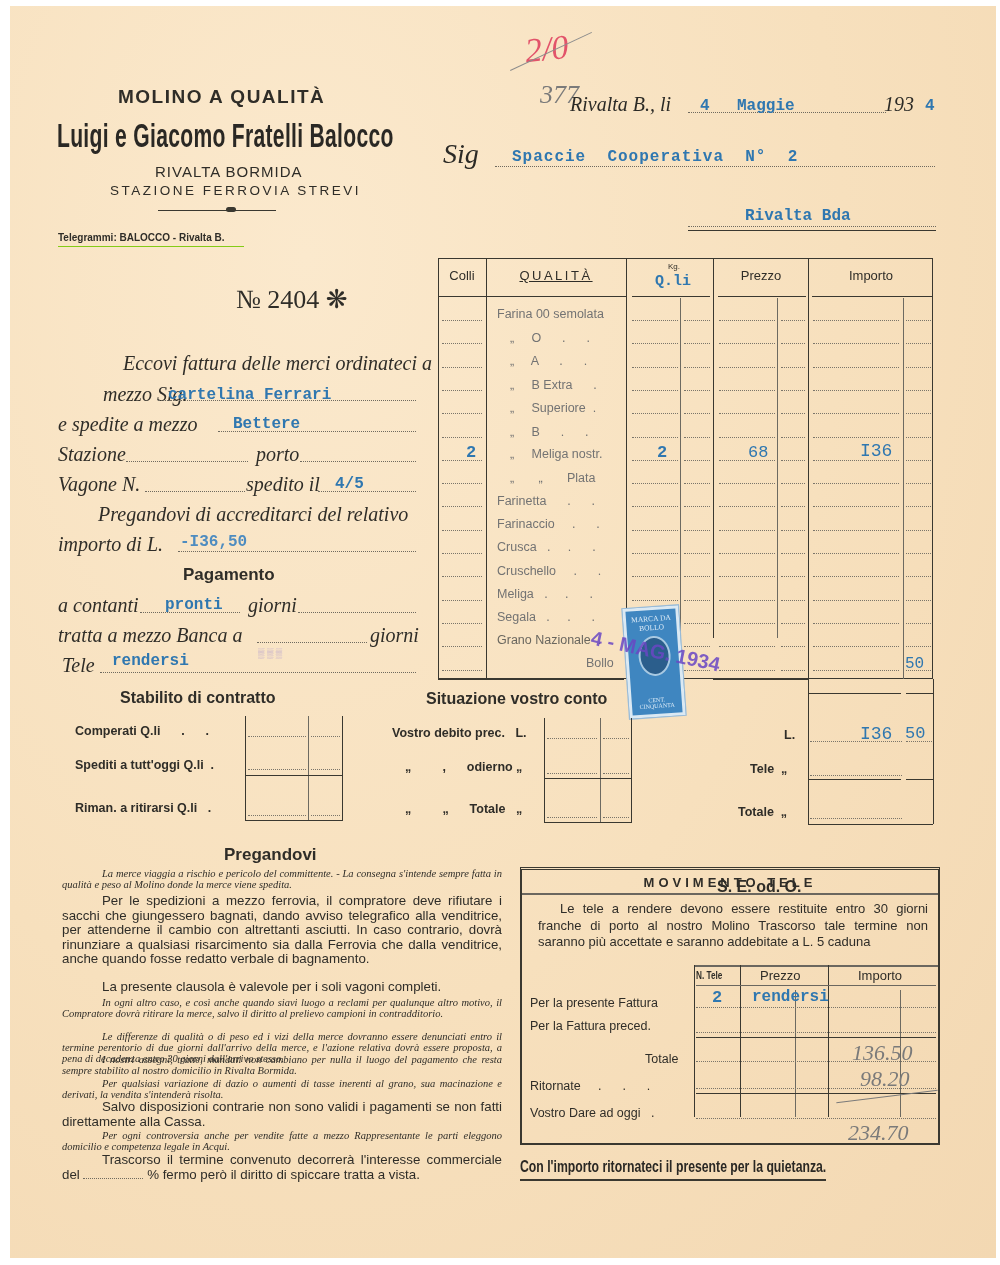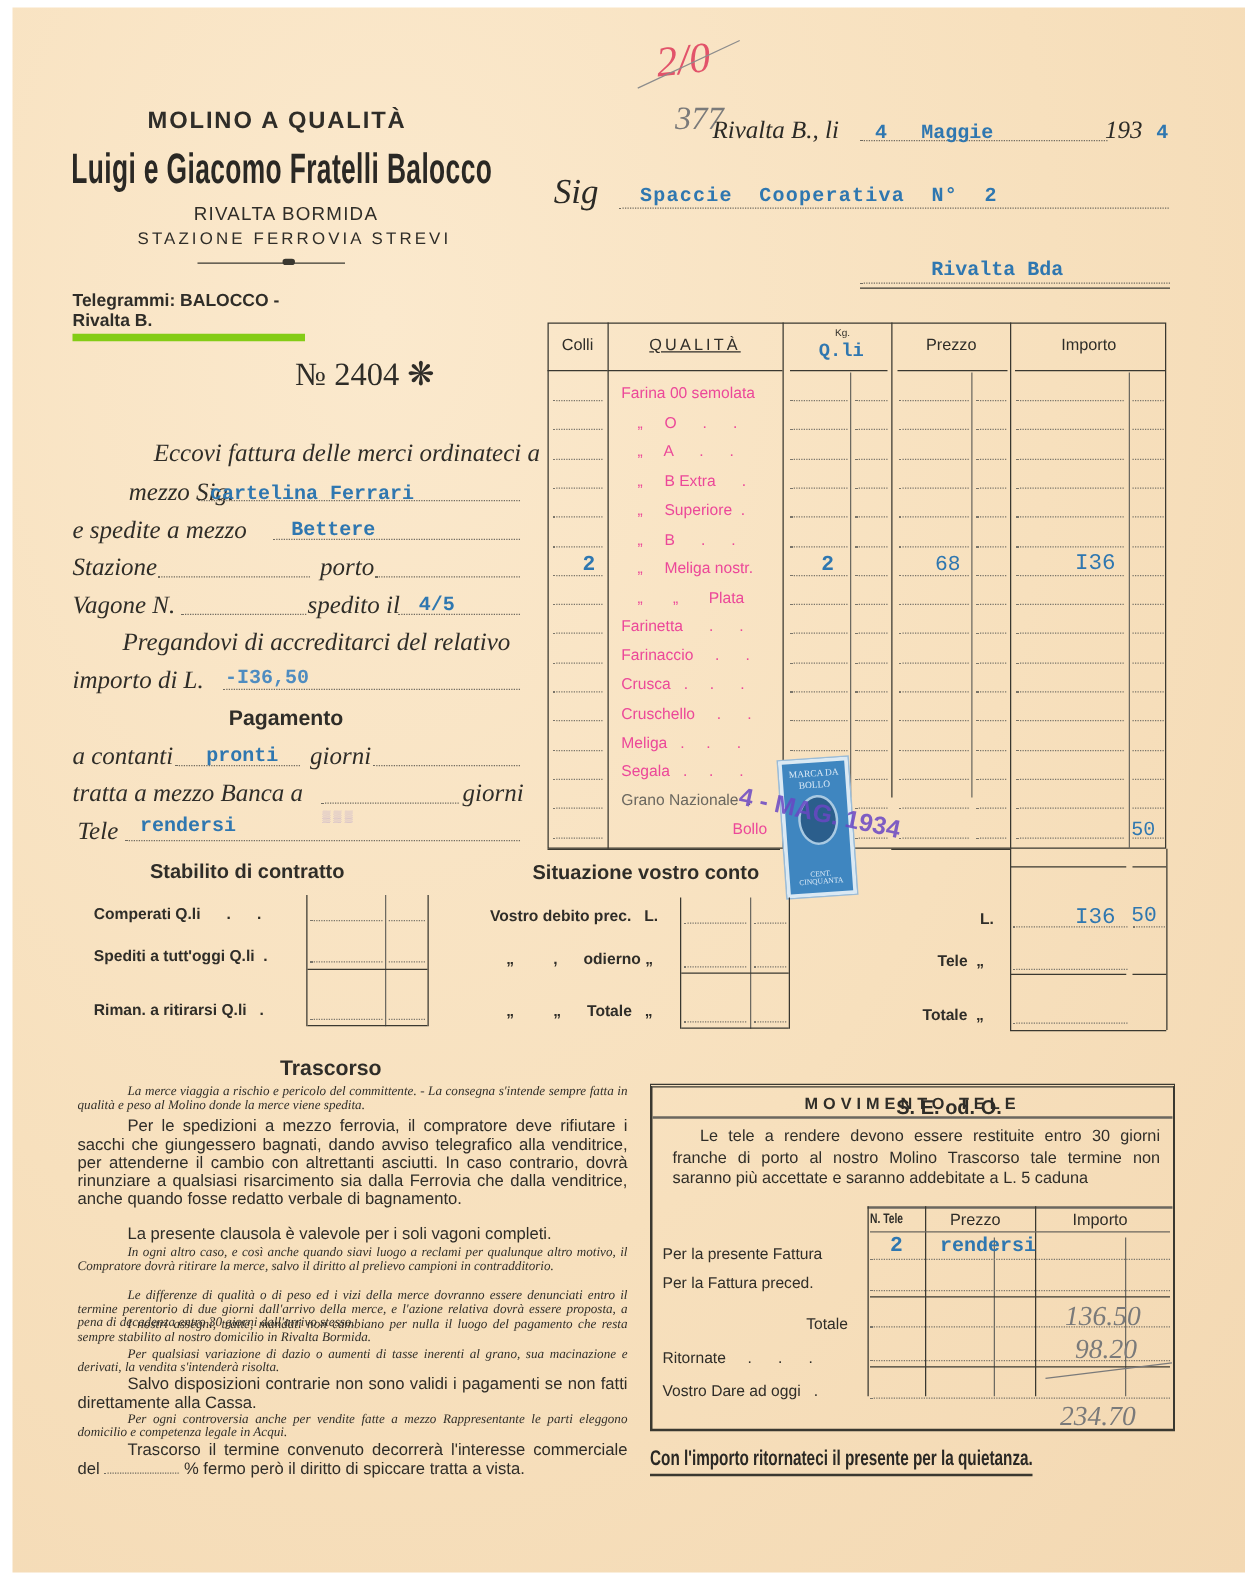--- a/index.html
+++ b/index.html
@@ -17,21 +17,21 @@
 
   .dotline { border-bottom: 1px dotted #6f6a5f; }
 
   
   .hdr-1 { left: 118px; top: 86px; font-size: 19px; font-weight: bold; letter-spacing: 1.5px; color: #2f2d28; }
   .hdr-2 { left: 57px; top: 116px; font-size: 34px; font-weight: bold; color: #2a2824; transform: scaleX(0.62); white-space: nowrap; transform-origin: left top; letter-spacing: 0.5px; }
   .hdr-3 { left: 155px; top: 163px; font-size: 15px; letter-spacing: 1px; color: #2f2d28; }
   .hdr-4 { left: 110px; top: 183px; font-size: 13.5px; letter-spacing: 2.5px; color: #2f2d28; }
   .hdr-rule { left: 158px; top: 210px; width: 118px; border-top: 1px solid #3a3830; }
   .hdr-rule-dot { left: 226px; top: 207px; width: 10px; height: 5px; border-radius: 3px; background: #3a3830; }
-  .telegram { left: 58px; top: 232px; font-size: 14px; font-weight: bold; color: #2f2d28; padding-bottom: 3px; border-bottom: 6px solid #84cc16; width: 186px; }
+  .telegram { left: 58px; top: 232px; font-size: 10px; font-weight: bold; color: #2f2d28; padding-bottom: 3px; border-bottom: 1px solid #84cc16; width: 186px; }
 
   .red-mark { left: 525px; top: 30px; font-family: "Liberation Serif", serif; font-style: italic; font-size: 34px; color: #e2536a; transform: rotate(-6deg); }
   .pencil-mark { left: 540px; top: 80px; font-family: "Liberation Serif", serif; font-style: italic; font-size: 26px; color: #7a7a7a; }
   .pencil-line { left: 510px; top: 70px; width: 90px; border-top: 1.5px solid #8c8c8c; transform: rotate(-25deg); transform-origin: left top; }
 
   .date-label { left: 570px; top: 93px; font-size: 20px; text-align: center; }
   .date-dots { left: 688px; top: 112px; width: 198px; }
   .date-day { left: 700px; top: 97px; font-size: 16px; }
   .date-month { left: 737px; top: 97px; font-size: 16px; }
   .date-year-label { left: 884px; top: 93px; font-size: 20px; }
@@ -47,21 +47,21 @@
   .invoice-num { left: 236px; top: 284px; font-family: "Liberation Serif", serif; font-size: 26px; color: #2f2d28; white-space: pre; }
 
   .body-line { font-size: 20px; color: #2f2d28; white-space: nowrap; }
 
   
   .tbl-box { left: 438px; top: 258px; width: 495px; height: 421px; border: 1.5px solid #3a3830; }
   .vline { position: absolute; border-left: 1.5px solid #3a3830; }
   .vline-thin { position: absolute; border-left: 1px solid #6d6a61; }
   .hline { position: absolute; border-top: 1.5px solid #3a3830; }
   .th { position: absolute; top: 268px; font-size: 13px; color: #2f2d28; text-align: center; }
-  .qual { position: absolute; font-size: 12.5px; color: #ec4899; white-space: pre; }
+  .qual { position: absolute; font-size: 12.5px; color: #737373; white-space: pre; }
   .rowdot { position: absolute; border-bottom: 1px dotted #7a756a; }
 
   .sec-title { font-size: 16px; font-weight: bold; color: #2f2d28; }
   .lbl-sm { font-size: 12.5px; font-weight: bold; color: #2f2d28; white-space: pre; }
 
   .stamp {
     left: 626px; top: 607px; width: 56px; height: 110px;
     background: #3f86c0; border: 3px solid #dbe9f3; box-shadow: 0 0 0 1px #9dbcd6;
     transform: rotate(-4deg);
   }
@@ -371,21 +371,21 @@
 <div class="rowdot" style="left:906px;top:741px;width:26px;"></div>
 <div class="rowdot" style="left:810px;top:775px;width:92px;"></div>
 <div class="hline" style="left:808px;top:779px;width:93px;"></div>
 <div class="hline" style="left:906px;top:779px;width:27px;"></div>
 <div class="rowdot" style="left:810px;top:818px;width:92px;"></div>
 <div class="hline" style="left:808px;top:824px;width:125px;"></div>
 <div class="abs type" style="left:860px;top:724px;font-size:18px;font-weight:normal;">I36</div>
 <div class="abs type" style="left:905px;top:724px;font-size:17px;font-weight:normal;">50</div>
 <div class="abs sec-title" style="left:717px;top:830px;margin-top:48px;">S. E. od. O.</div>
 
-<div class="abs avv-title">Trascorso</div>
+<div class="abs avv-title">Pregandovi</div>
 <div class="abs small-i indent" style="left:62px;top:868px;width:440px;">La merce viaggia a rischio e pericolo del committente. - La consegna s'intende sempre fatta in qualità e peso al Molino donde la merce viene spedita.</div>
 <div class="abs para-b indent" style="left:62px;top:894px;width:440px;">Per le spedizioni a mezzo ferrovia, il compratore deve rifiutare i sacchi che giungessero bagnati, dando avviso telegrafico alla venditrice, per attenderne il cambio con altrettanti asciutti. In caso contrario, dovrà rinunziare a qualsiasi risarcimento sia dalla Ferrovia che dalla venditrice, anche quando fosse redatto verbale di bagnamento.</div>
 <div class="abs para-b indent" style="left:62px;top:980px;width:440px;">La presente clausola è valevole per i soli vagoni completi.</div>
 <div class="abs small-i indent" style="left:62px;top:997px;width:440px;">In ogni altro caso, e così anche quando siavi luogo a reclami per qualunque altro motivo, il Compratore dovrà ritirare la merce, salvo il diritto al prelievo campioni in contradditorio.</div>
 <div class="abs small-i indent" style="left:62px;top:1031px;width:440px;">Le differenze di qualità o di peso ed i vizi della merce dovranno essere denunciati entro il termine perentorio di due giorni dall'arrivo della merce, e l'azione relativa dovrà essere proposta, a pena di decadenza entro 30 giorni dall'arrivo stesso.</div>
 <div class="abs small-i indent" style="left:62px;top:1054px;width:440px;">I nostri assegni, tratte, mandati non cambiano per nulla il luogo del pagamento che resta sempre stabilito al nostro domicilio in Rivalta Bormida.</div>
 <div class="abs small-i indent" style="left:62px;top:1078px;width:440px;">Per qualsiasi variazione di dazio o aumenti di tasse inerenti al grano, sua macinazione e derivati, la vendita s'intenderà risolta.</div>
 <div class="abs para-b indent" style="left:62px;top:1100px;width:440px;">Salvo disposizioni contrarie non sono validi i pagamenti se non fatti direttamente alla Cassa.</div>
 <div class="abs small-i indent" style="left:62px;top:1130px;width:440px;">Per ogni controversia anche per vendite fatte a mezzo Rappresentante le parti eleggono domicilio e competenza legale in Acqui.</div>
 <div class="abs para-b indent" style="left:62px;top:1153px;width:440px;">

